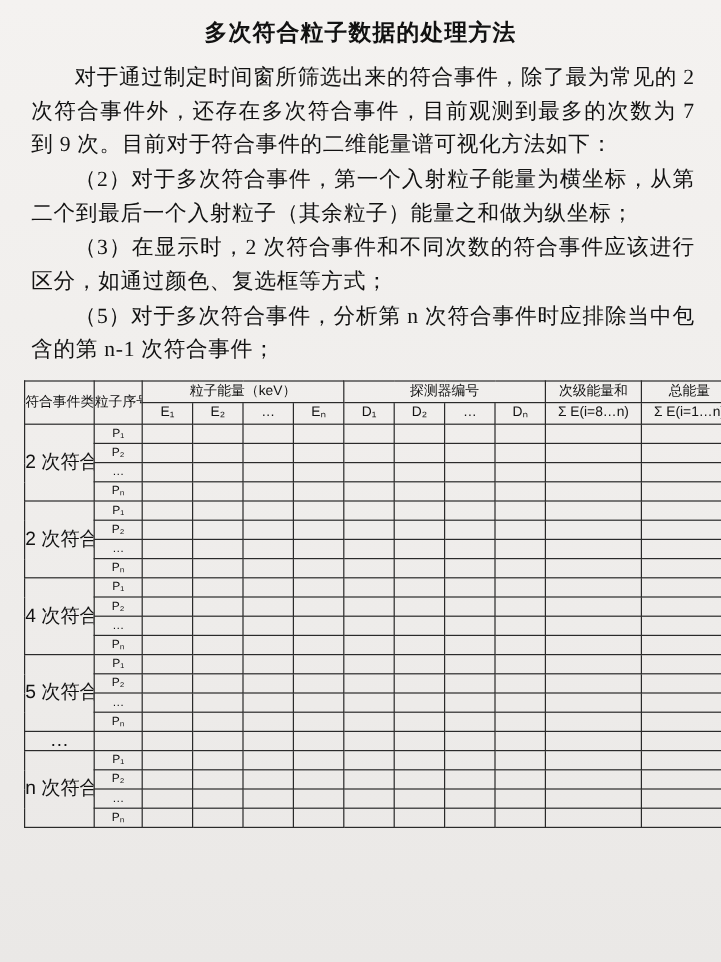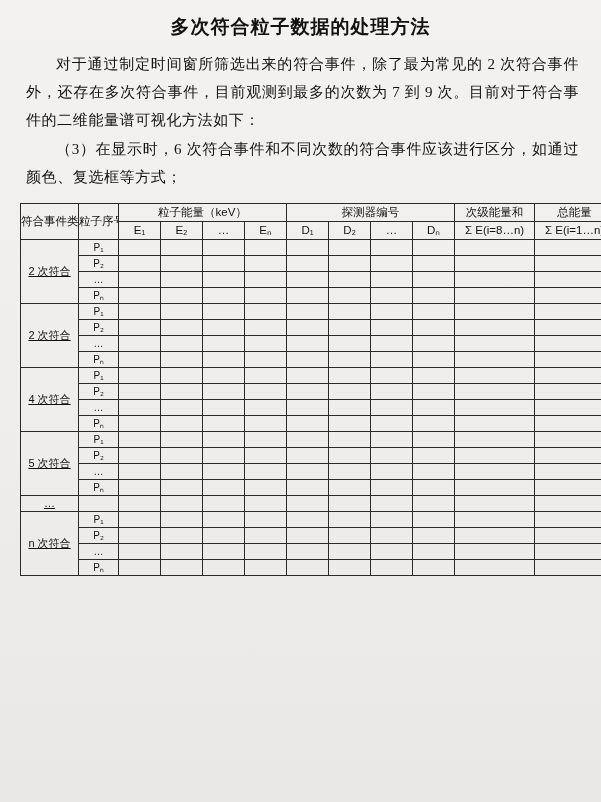--- a/index.html
+++ b/index.html
@@ -24,21 +24,21 @@
   }
   .doc-title {
     text-align: center;
     font-size: 19px;
     font-weight: bold;
     letter-spacing: 1px;
     margin: 4px 0 10px 0;
     font-family: "Liberation Serif", "DejaVu Serif", serif;
   }
   .para {
-    font-size: 15px;
+    font-size: 18px;
     line-height: 28px;
     text-align: justify;
     text-justify: inter-ideograph;
     margin: 0 0 1px 0;
     text-indent: 2em;
     letter-spacing: 0.6px;
     padding: 0 4px 0 8px;
   }
   .table-wrap {
     margin-top: 12px;
@@ -63,42 +63,43 @@
   }
   table.data th {
     font-weight: normal;
     height: 17px;
   }
   .hdr-2line {
     line-height: 15px;
     font-size: 11.5px;
   }
   .type-cell {
-    font-size: 11px;
-    text-decoration: underline;
+    font-size: 16px;
   }
   .seq-cell {
     font-size: 10px;
   }
   .col-type { width: 58px; }
   .col-seq  { width: 40px; }
   .col-e    { width: 42px; }
   .col-d    { width: 42px; }
   .col-sum2 { width: 80px; }
   .col-sum1 { width: 80px; }
 </style>
 </head>
 <body>
 
 <div class="page">
 
   <div class="doc-title">多次符合粒子数据的处理方法</div>
 
   <p class="para">对于通过制定时间窗所筛选出来的符合事件，除了最为常见的 2 次符合事件外，还存在多次符合事件，目前观测到最多的次数为 7 到 9 次。目前对于符合事件的二维能量谱可视化方法如下：</p>
-  <p class="para">（3）在显示时，6 次符合事件和不同次数的符合事件应该进行区分，如通过颜色、复选框等方式；</p>
+  <p class="para">（2）对于多次符合事件，第一个入射粒子能量为横坐标，从第二个到最后一个入射粒子（其余粒子）能量之和做为纵坐标；</p>
+  <p class="para">（3）在显示时，2 次符合事件和不同次数的符合事件应该进行区分，如通过颜色、复选框等方式；</p>
+  <p class="para">（5）对于多次符合事件，分析第 n 次符合事件时应排除当中包含的第 n-1 次符合事件；</p>
 
   <div class="table-wrap">
     <table class="data">
       <colgroup>
         <col class="col-type">
           <col class="col-seq">
         <col class="col-e">
           <col class="col-e">
           <col class="col-e">
           <col class="col-e">

